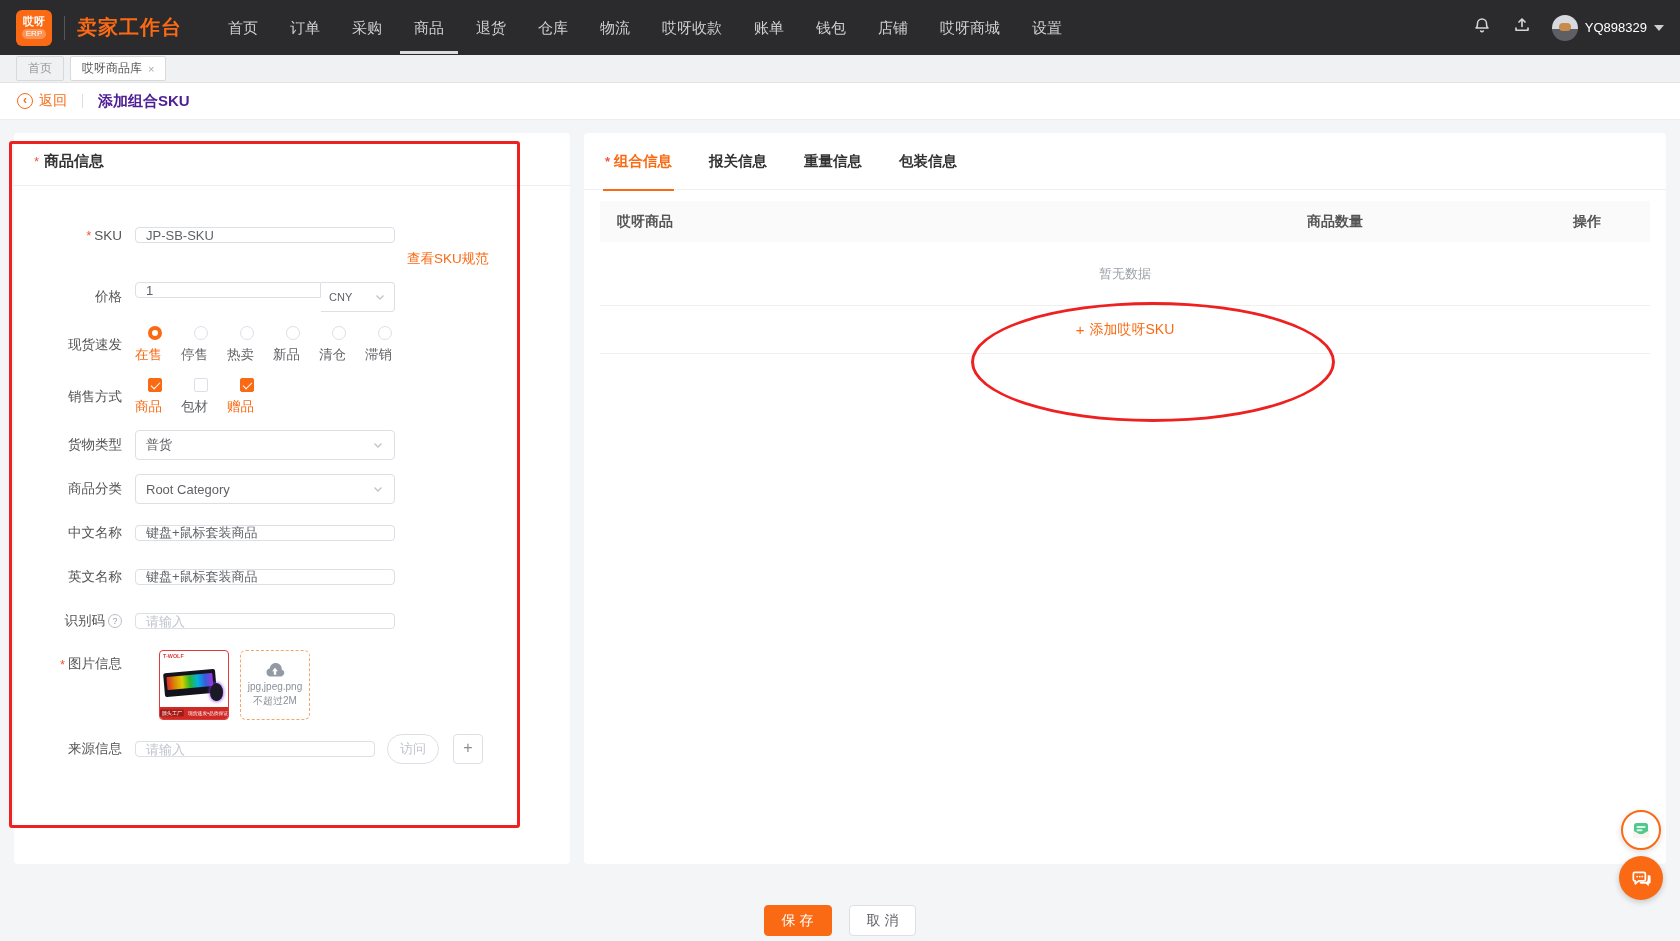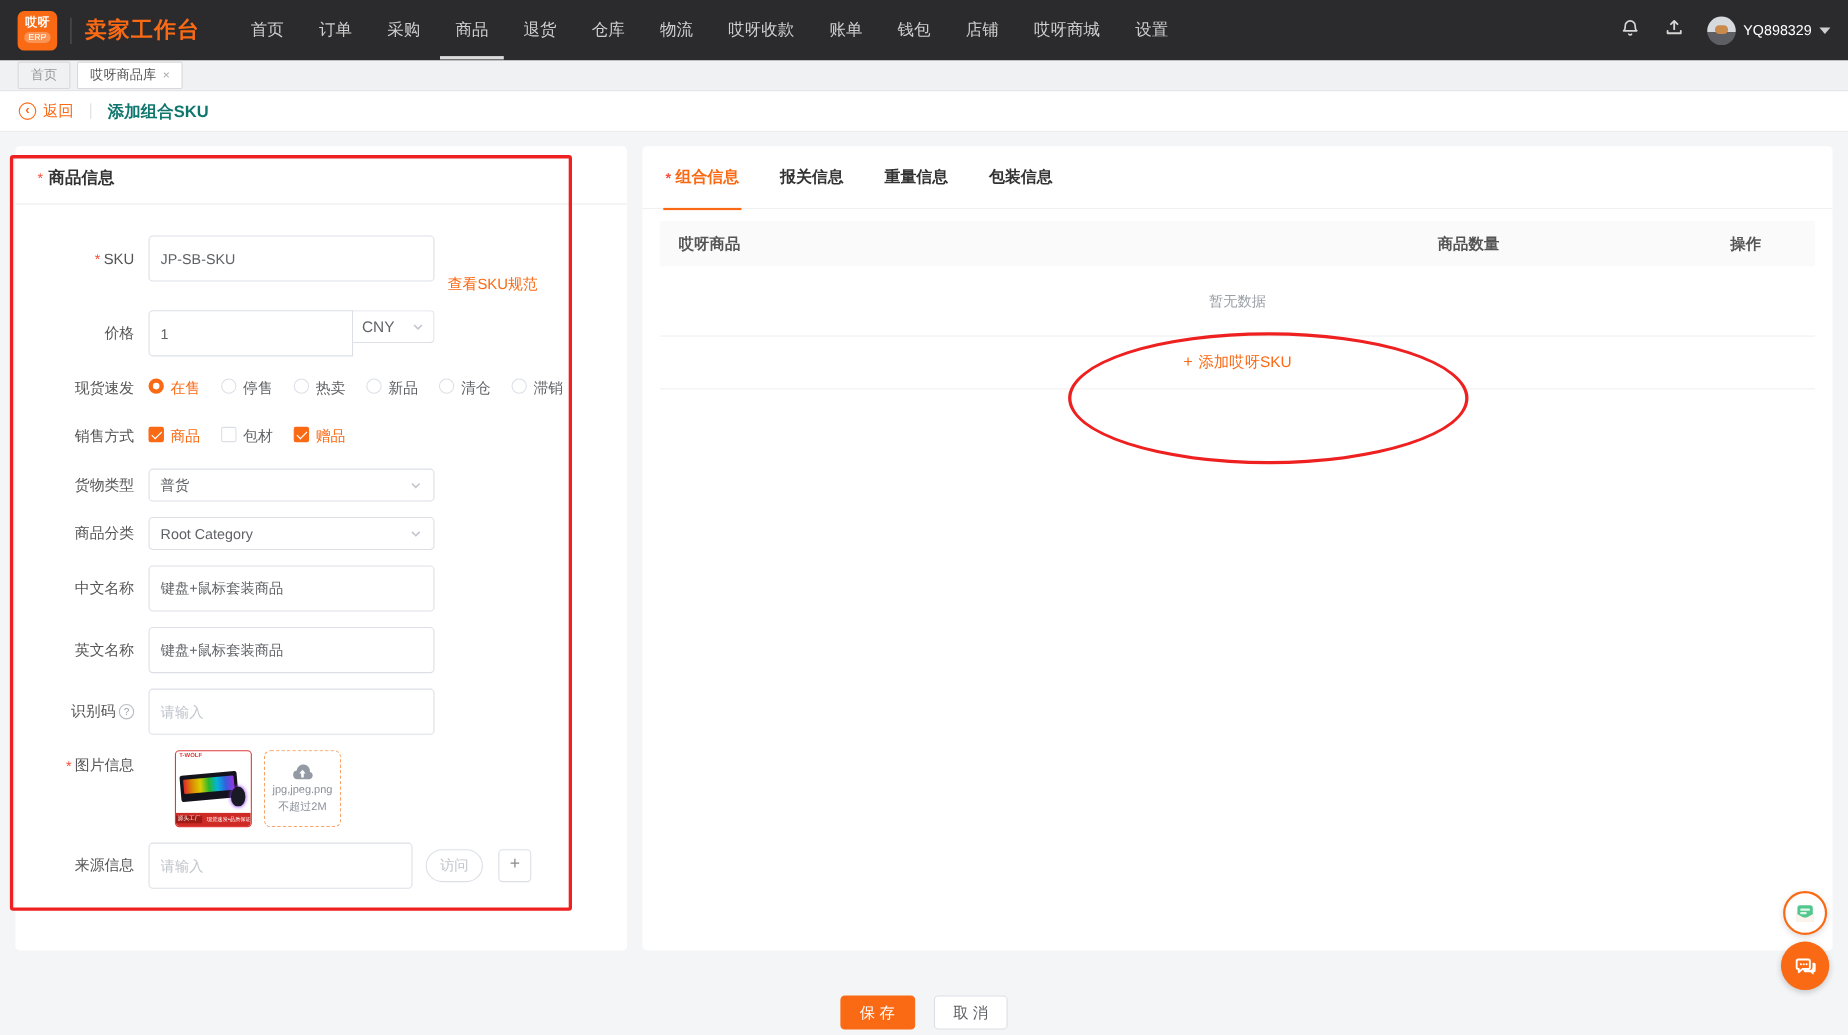--- a/index.html
+++ b/index.html
@@ -28,45 +28,45 @@
   
   .tabstrip { height:28px; background:#f0f1f3; border-bottom:1px solid #e2e3e6; display:flex; align-items:center; padding:0 16px; gap:6px; }
   .wtab { font-size:12px; color:#999; border:1px solid #d9d9d9; background:#f0f1f3; border-radius:2px; padding:3px 11px; cursor:pointer; display:flex; align-items:center; gap:6px; }
   .wtab.active { background:#fff; color:#555; }
   .wtab .x { color:#aaa; font-size:11px; }
   
   .crumbrow { height:37px; background:#fff; display:flex; align-items:center; padding:0 17px; border-bottom:1px solid #ededed; }
   .backlink { display:flex; align-items:center; gap:6px; color:#fa6a14; font-size:14px; cursor:pointer; }
   .backcircle { width:16px; height:16px; border:1px solid #fa6a14; border-radius:50%; font-size:12px; line-height:13px; text-align:center; font-weight:bold; }
   .crumb-sep { width:1px; height:14px; background:#ddd; margin:0 15px; }
-  .page-title { font-size:15px; font-weight:bold; color:#0f766e; }
+  .page-title { font-size:15px; font-weight:bold; color:#4c1d95; }
   
   .content { display:flex; gap:14px; padding:13px 14px 0; height:744px; }
   .card { background:#fff; border-radius:4px; }
   .left-card { width:556px; flex:0 0 auto; }
   .right-card { flex:1; position:relative; }
   
   .sec-head { display:flex; align-items:center; gap:5px; padding:19px 20px 14px; border-bottom:1px solid #ededed; }
   .star { color:#f5533d; font-size:13px; }
   .sec-title { font-size:15px; font-weight:bold; color:#333; }
   .form { padding:16px 20px 0; }
   .frow { display:flex; align-items:center; margin-bottom:14px; min-height:30px; }
   .frow.top { align-items:flex-start; }
   .flabel { width:88px; flex:0 0 auto; text-align:right; font-size:13.5px; color:#555; margin-right:13px; display:flex; justify-content:flex-end; align-items:center; gap:3px; }
   .frow.top .flabel { margin-top:5px; }
-  .tinput { width:260px; height:42px; border:1px solid #dcdfe6; border-radius:4px; padding:0 10px; font-size:13px; color:#606266; font-family:"Liberation Sans",sans-serif; background:#fff; }
+  .tinput { width:260px; height:16px; border:1px solid #dcdfe6; border-radius:4px; padding:0 10px; font-size:13px; color:#606266; font-family:"Liberation Sans",sans-serif; background:#fff; }
   .tinput::placeholder { color:#c0c4cc; }
   .sku-link { margin-left:12px; font-size:13.5px; color:#fa6a14; cursor:pointer; white-space:nowrap;margin-top:48px; }
   .price-group { display:flex; width:260px; }
   .price-group .tinput { width:186px; border-radius:4px 0 0 4px; }
-  .curr-select { width:75px; height:30px; border:1px solid #dcdfe6; border-left:none; border-radius:0 4px 4px 0; display:flex; align-items:center; justify-content:space-between; padding:0 8px; font-size:14px; color:#606266; cursor:pointer; background:#fff; }
+  .curr-select { width:75px; height:30px; border:1px solid #dcdfe6; border-left:none; border-radius:0 4px 4px 0; display:flex; align-items:center; justify-content:space-between; padding:0 8px; font-size:11px; color:#606266; cursor:pointer; background:#fff; }
   .selectbox { width:260px; height:30px; border:1px solid #dcdfe6; border-radius:4px; display:flex; align-items:center; justify-content:space-between; padding:0 10px; font-size:13px; color:#606266; cursor:pointer; background:#fff; }
   
   .optgroup { display:flex; align-items:center; flex-wrap:nowrap; }
-  .radio-opt, .check-opt { display:flex; align-items:flex-start; gap:6px; margin-right:19px; cursor:pointer; font-size:13.5px; color:#606266; }
+  .radio-opt, .check-opt { display:flex; align-items:flex-end; gap:6px; margin-right:19px; cursor:pointer; font-size:13.5px; color:#606266;flex-direction:column; }
   .radio-opt.sel, .check-opt.sel { color:#fa6a14; }
   .rdot { width:14px; height:14px; border-radius:50%; border:1px solid #dcdfe6; background:#fff; flex:0 0 auto; }
   .radio-opt.sel .rdot { border:4px solid #fa6a14; }
   .cbox { width:14px; height:14px; border-radius:2px; border:1px solid #dcdfe6; background:#fff; position:relative; flex:0 0 auto; }
   .check-opt.sel .cbox { background:#fa6a14; border-color:#fa6a14; }
   .check-opt.sel .cbox::after { content:""; position:absolute; left:4px; top:1px; width:4px; height:8px; border:solid #fff; border-width:0 1.6px 1.6px 0; transform:rotate(45deg); }
   .qicon { width:14px; height:14px; border:1px solid #b9bdc4; border-radius:50%; color:#9aa0a6; font-size:9px; line-height:12px; text-align:center; cursor:pointer; }
   
   .img-wrap { display:flex; gap:11px;padding-left:24px; }
   .thumb { width:70px; height:70px; border:1px solid #e03a3a; border-radius:4px; background:#fff; position:relative; overflow:hidden; cursor:pointer; }

